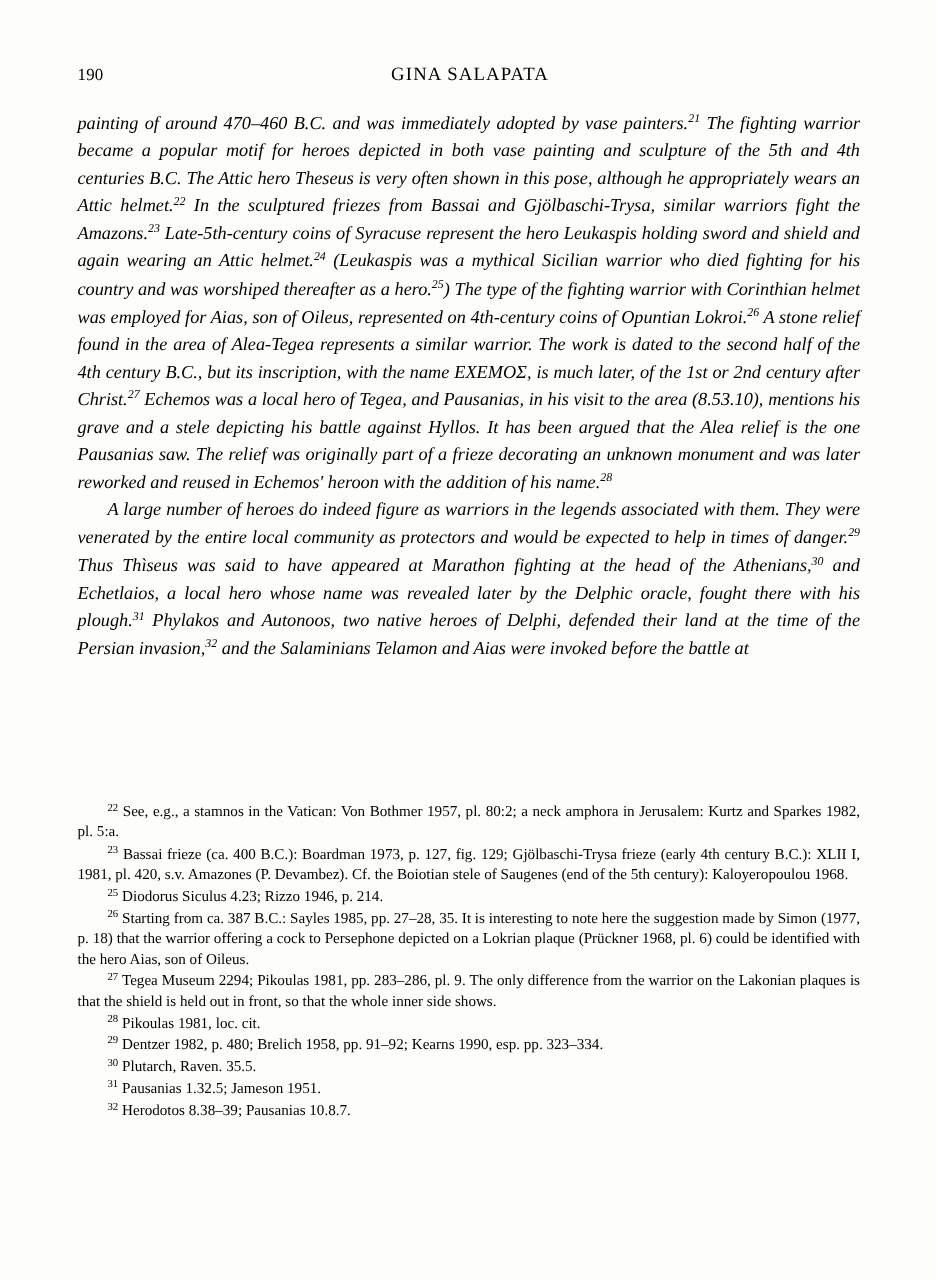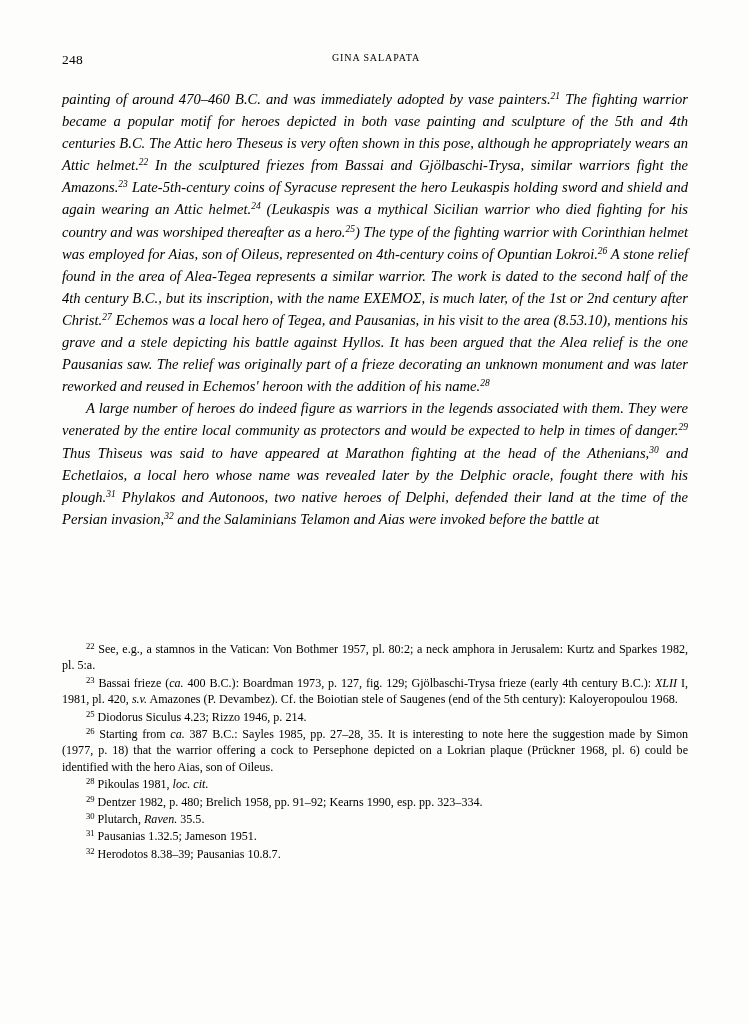--- a/index.html
+++ b/index.html
@@ -35,21 +35,21 @@
     top: 0;
     font-size: 13.5px;
     letter-spacing: 0.2px;
   }
   .running-head {
     position: absolute;
     left: 0;
     top: 0;
     width: 628px;
     text-align: center;
-    font-size: 10px;
+    font-size: 15px;
     letter-spacing: 0.9px;
   }
   .body-col {
     position: absolute;
     left: 62px;
     top: 88px;
     width: 626px;
     font-style: italic;
   }
   p.para {
@@ -78,42 +78,43 @@
     margin: 0 0 1.0px 0;
     font-size: 12.1px;
     line-height: 16.4px;
     text-align: justify;
     text-indent: 24px;
   }
   .note sup {
     font-size: 8.6px;
     vertical-align: 0.5em;
   }
-  .note .it { font-style: italic; }
+  .note .it { }
 </style>
 </head>
 <body>
 
 <div class="page">
 
   <div class="header">
-    <div class="folio">248</div>
+    <div class="folio">190</div>
     <div class="running-head">GINA SALAPATA</div>
   </div>
 
   <div class="body-col">
     <p class="para">painting of around 470–460 B.C. and was immediately adopted by vase painters.<sup>21</sup>  The fighting warrior became a popular motif for heroes depicted in both vase painting and sculpture of the 5th and 4th centuries B.C. The Attic hero Theseus is very often shown in this pose, although he appropriately wears an Attic helmet.<sup>22</sup>  In the sculptured friezes from Bassai and Gjölbaschi-Trysa, similar warriors fight the Amazons.<sup>23</sup>  Late-5th-century coins of Syracuse represent the hero Leukaspis holding sword and shield and again wearing an Attic helmet.<sup>24</sup>  (Leukaspis was a mythical Sicilian warrior who died fighting for his country and was worshiped thereafter as a hero.<sup>25</sup>)  The type of the fighting warrior with Corinthian helmet was employed for Aias, son of Oileus, represented on 4th-century coins of Opuntian Lokroi.<sup>26</sup>  A stone relief found in the area of Alea-Tegea represents a similar warrior.  The work is dated to the second half of the 4th century B.C., but its inscription, with the name ΕΧΕΜΟΣ, is much later, of the 1st or 2nd century after Christ.<sup>27</sup>  Echemos was a local hero of Tegea, and Pausanias, in his visit to the area (8.53.10), mentions his grave and a stele depicting his battle against Hyllos.  It has been argued that the Alea relief is the one Pausanias saw.  The relief was originally part of a frieze decorating an unknown monument and was later reworked and reused in Echemos' heroon with the addition of his name.<sup>28</sup></p>
     <p class="para indent">A large number of heroes do indeed figure as warriors in the legends associated with them.  They were venerated by the entire local community as protectors and would be expected to help in times of danger.<sup>29</sup>  Thus Thìseus was said to have appeared at Marathon fighting at the head of the Athenians,<sup>30</sup> and Echetlaios, a local hero whose name was revealed later by the Delphic oracle, fought there with his plough.<sup>31</sup>  Phylakos and Autonoos, two native heroes of Delphi, defended their land at the time of the Persian invasion,<sup>32</sup> and the Salaminians Telamon and Aias were invoked before the battle at</p>
   </div>
 
   <div class="notes">
     <p class="note"><sup>22</sup> See, e.g., a stamnos in the Vatican: Von Bothmer 1957, pl. 80:2; a neck amphora in Jerusalem: Kurtz and Sparkes 1982, pl. 5:a.</p>
     <p class="note"><sup>23</sup> Bassai frieze (<span class="it">ca.</span> 400 B.C.): Boardman 1973, p. 127, fig. 129; Gjölbaschi-Trysa frieze (early 4th century B.C.): <span class="it">XLII</span> I, 1981, pl. 420, <span class="it">s.v.</span> Amazones (P. Devambez).  Cf. the Boiotian stele of Saugenes (end of the 5th century): Kaloyeropoulou 1968.</p>
     <p class="note"><sup>25</sup> Diodorus Siculus 4.23; Rizzo 1946, p. 214.</p>
     <p class="note"><sup>26</sup> Starting from <span class="it">ca.</span> 387 B.C.: Sayles 1985, pp. 27–28, 35.  It is interesting to note here the suggestion made by Simon (1977, p. 18) that the warrior offering a cock to Persephone depicted on a Lokrian plaque (Prückner 1968, pl. 6) could be identified with the hero Aias, son of Oileus.</p>
+    <p class="note"><sup>27</sup> Tegea Museum 2294; Pikoulas 1981, pp. 283–286, pl. 9.  The only difference from the warrior on the Lakonian plaques is that the shield is held out in front, so that the whole inner side shows.</p>
     <p class="note"><sup>28</sup> Pikoulas 1981, <span class="it">loc. cit.</span></p>
     <p class="note"><sup>29</sup> Dentzer 1982, p. 480; Brelich 1958, pp. 91–92; Kearns 1990, esp. pp. 323–334.</p>
     <p class="note"><sup>30</sup> Plutarch, <span class="it">Raven.</span> 35.5.</p>
     <p class="note"><sup>31</sup> Pausanias 1.32.5; Jameson 1951.</p>
     <p class="note"><sup>32</sup> Herodotos 8.38–39; Pausanias 10.8.7.</p>
   </div>
 
 </div>
 
 </body></html>

